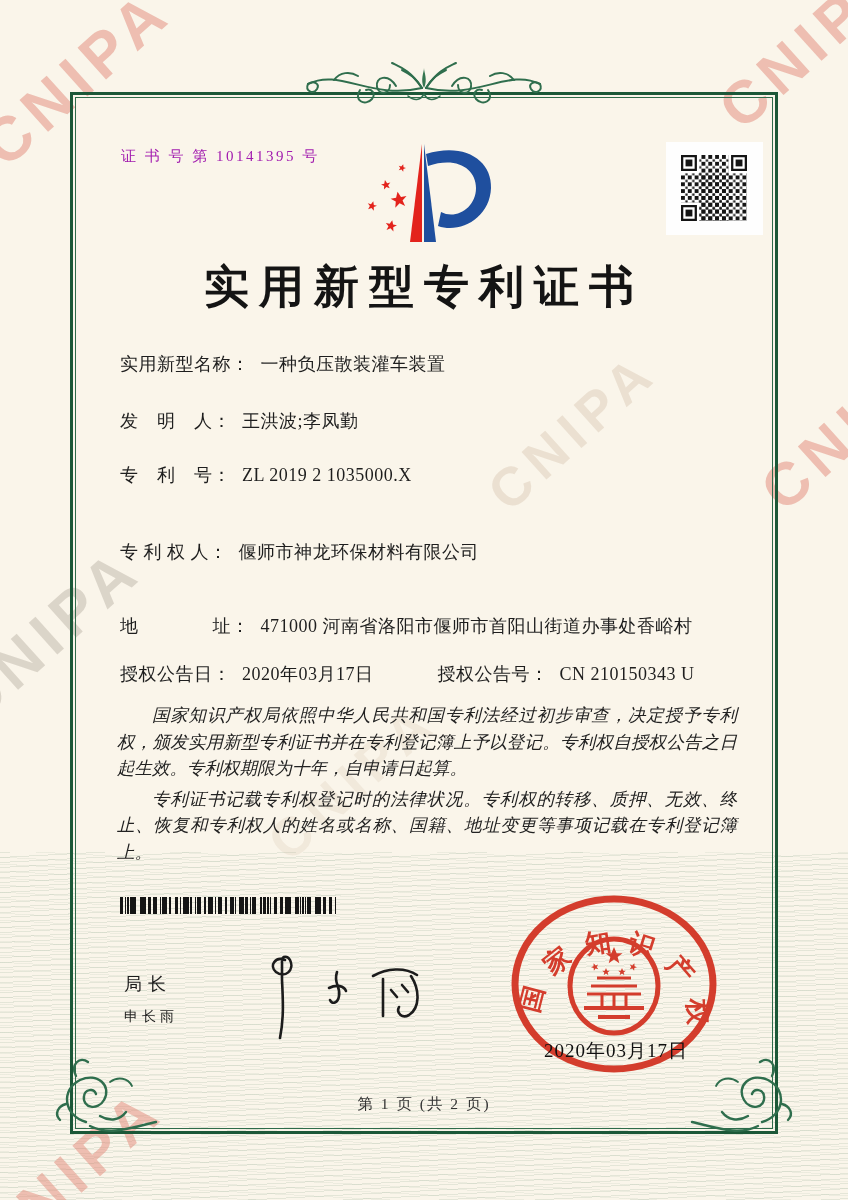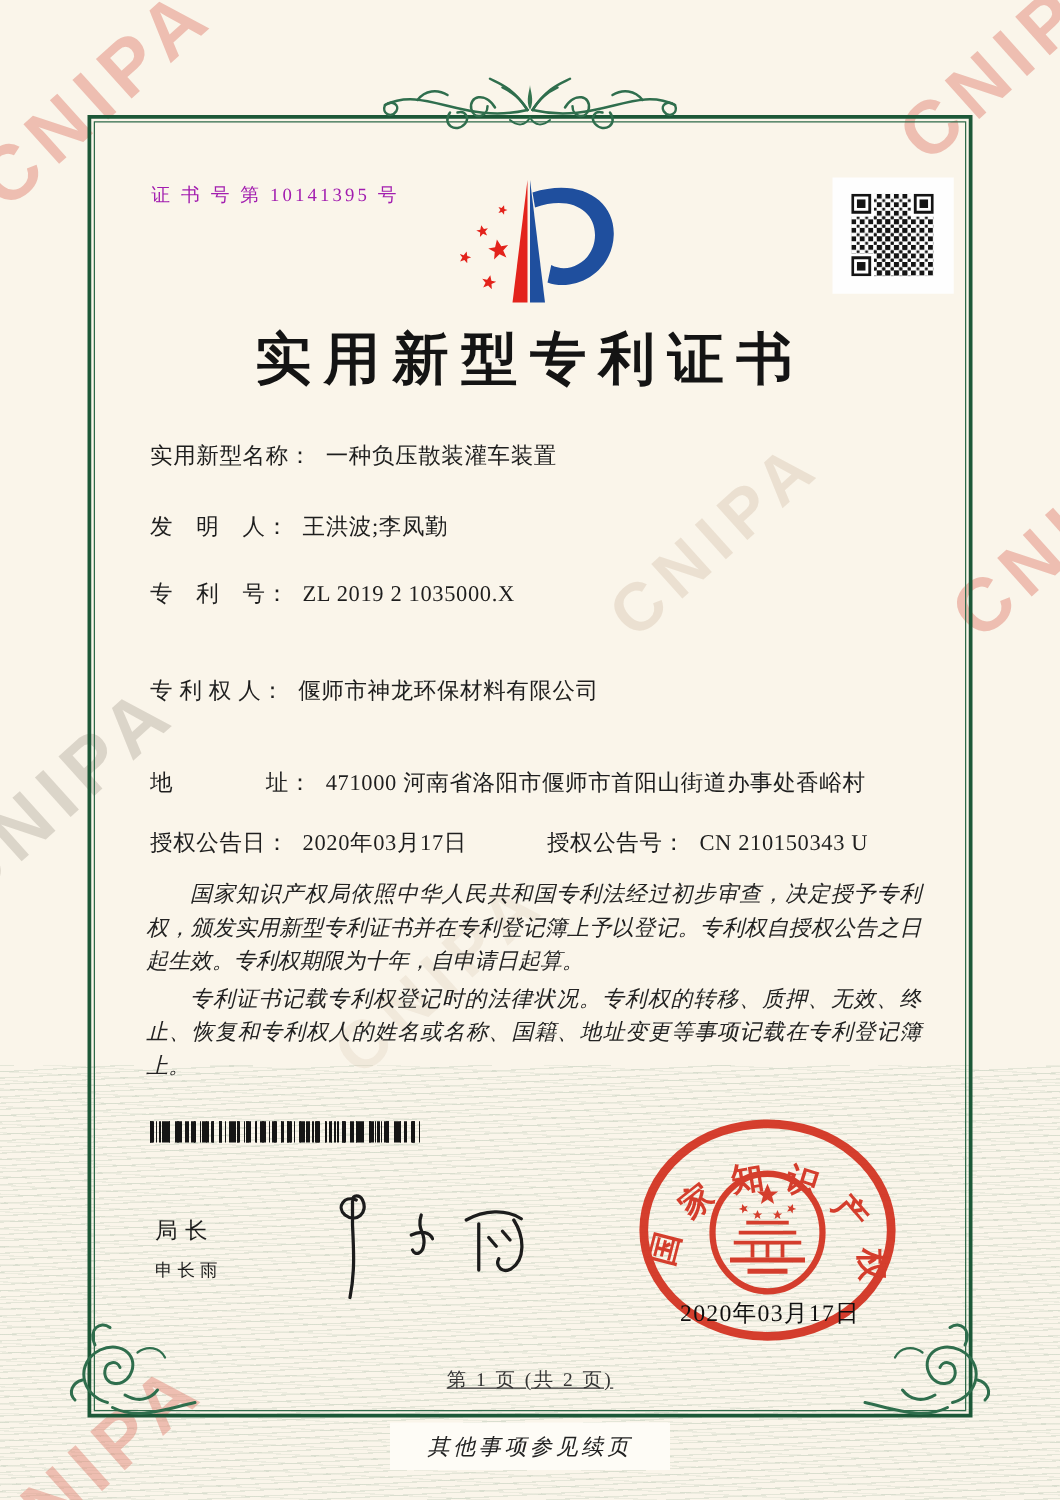--- a/index.html
+++ b/index.html
@@ -53,21 +53,21 @@
 
   .director-title{position:absolute;left:124px;top:972px;font-size:18px;letter-spacing:6px;color:#1c1c1c;}
   .director-name{position:absolute;left:124px;top:1008px;font-size:14px;letter-spacing:4px;color:#1c1c1c;}
   .sig{position:absolute;left:245px;top:946px;}
 
   .seal{position:absolute;left:506px;top:888px;width:216px;height:196px;}
   .seal-date{position:absolute;left:522px;top:1038px;width:188px;text-align:center;
              font-size:19px;color:#101010;letter-spacing:1px;}
 
   .page-info{position:absolute;left:0;top:1094px;width:100%;text-align:center;
-             font-size:15.5px;letter-spacing:2px;color:#333;text-decoration:underline;}
+             font-size:15.5px;letter-spacing:2px;color:#333;}
   .cont-note{position:absolute;left:424px;top:1138px;transform:translateX(-50%);
              background:#fefcf6;padding:7px 30px;font-size:17.5px;letter-spacing:3px;
              font-style:italic;color:#222;white-space:nowrap;}
 </style>
 </head>
 <body>
 
 <div id="page">
 
   <div class="guilloche"></div>
@@ -224,15 +224,14 @@
         <path d="M-27,14 L27,14" stroke-width="3"></path>
         <path d="M-12,14 L-12,26 M0,14 L0,26 M12,14 L12,26" stroke-width="3"></path>
         <path d="M-30,28 L30,28" stroke-width="4"></path>
         <path d="M-16,37 L16,37" stroke-width="4"></path>
       </g>
     </g>
   </svg>
   <div class="seal-date">2020年03月17日</div>
 
   <div class="page-info">第 1 页 (共 2 页)</div>
-  <div class="cont-note">其他事项参见续页</div>
 
 </div>
 
 </body></html>

